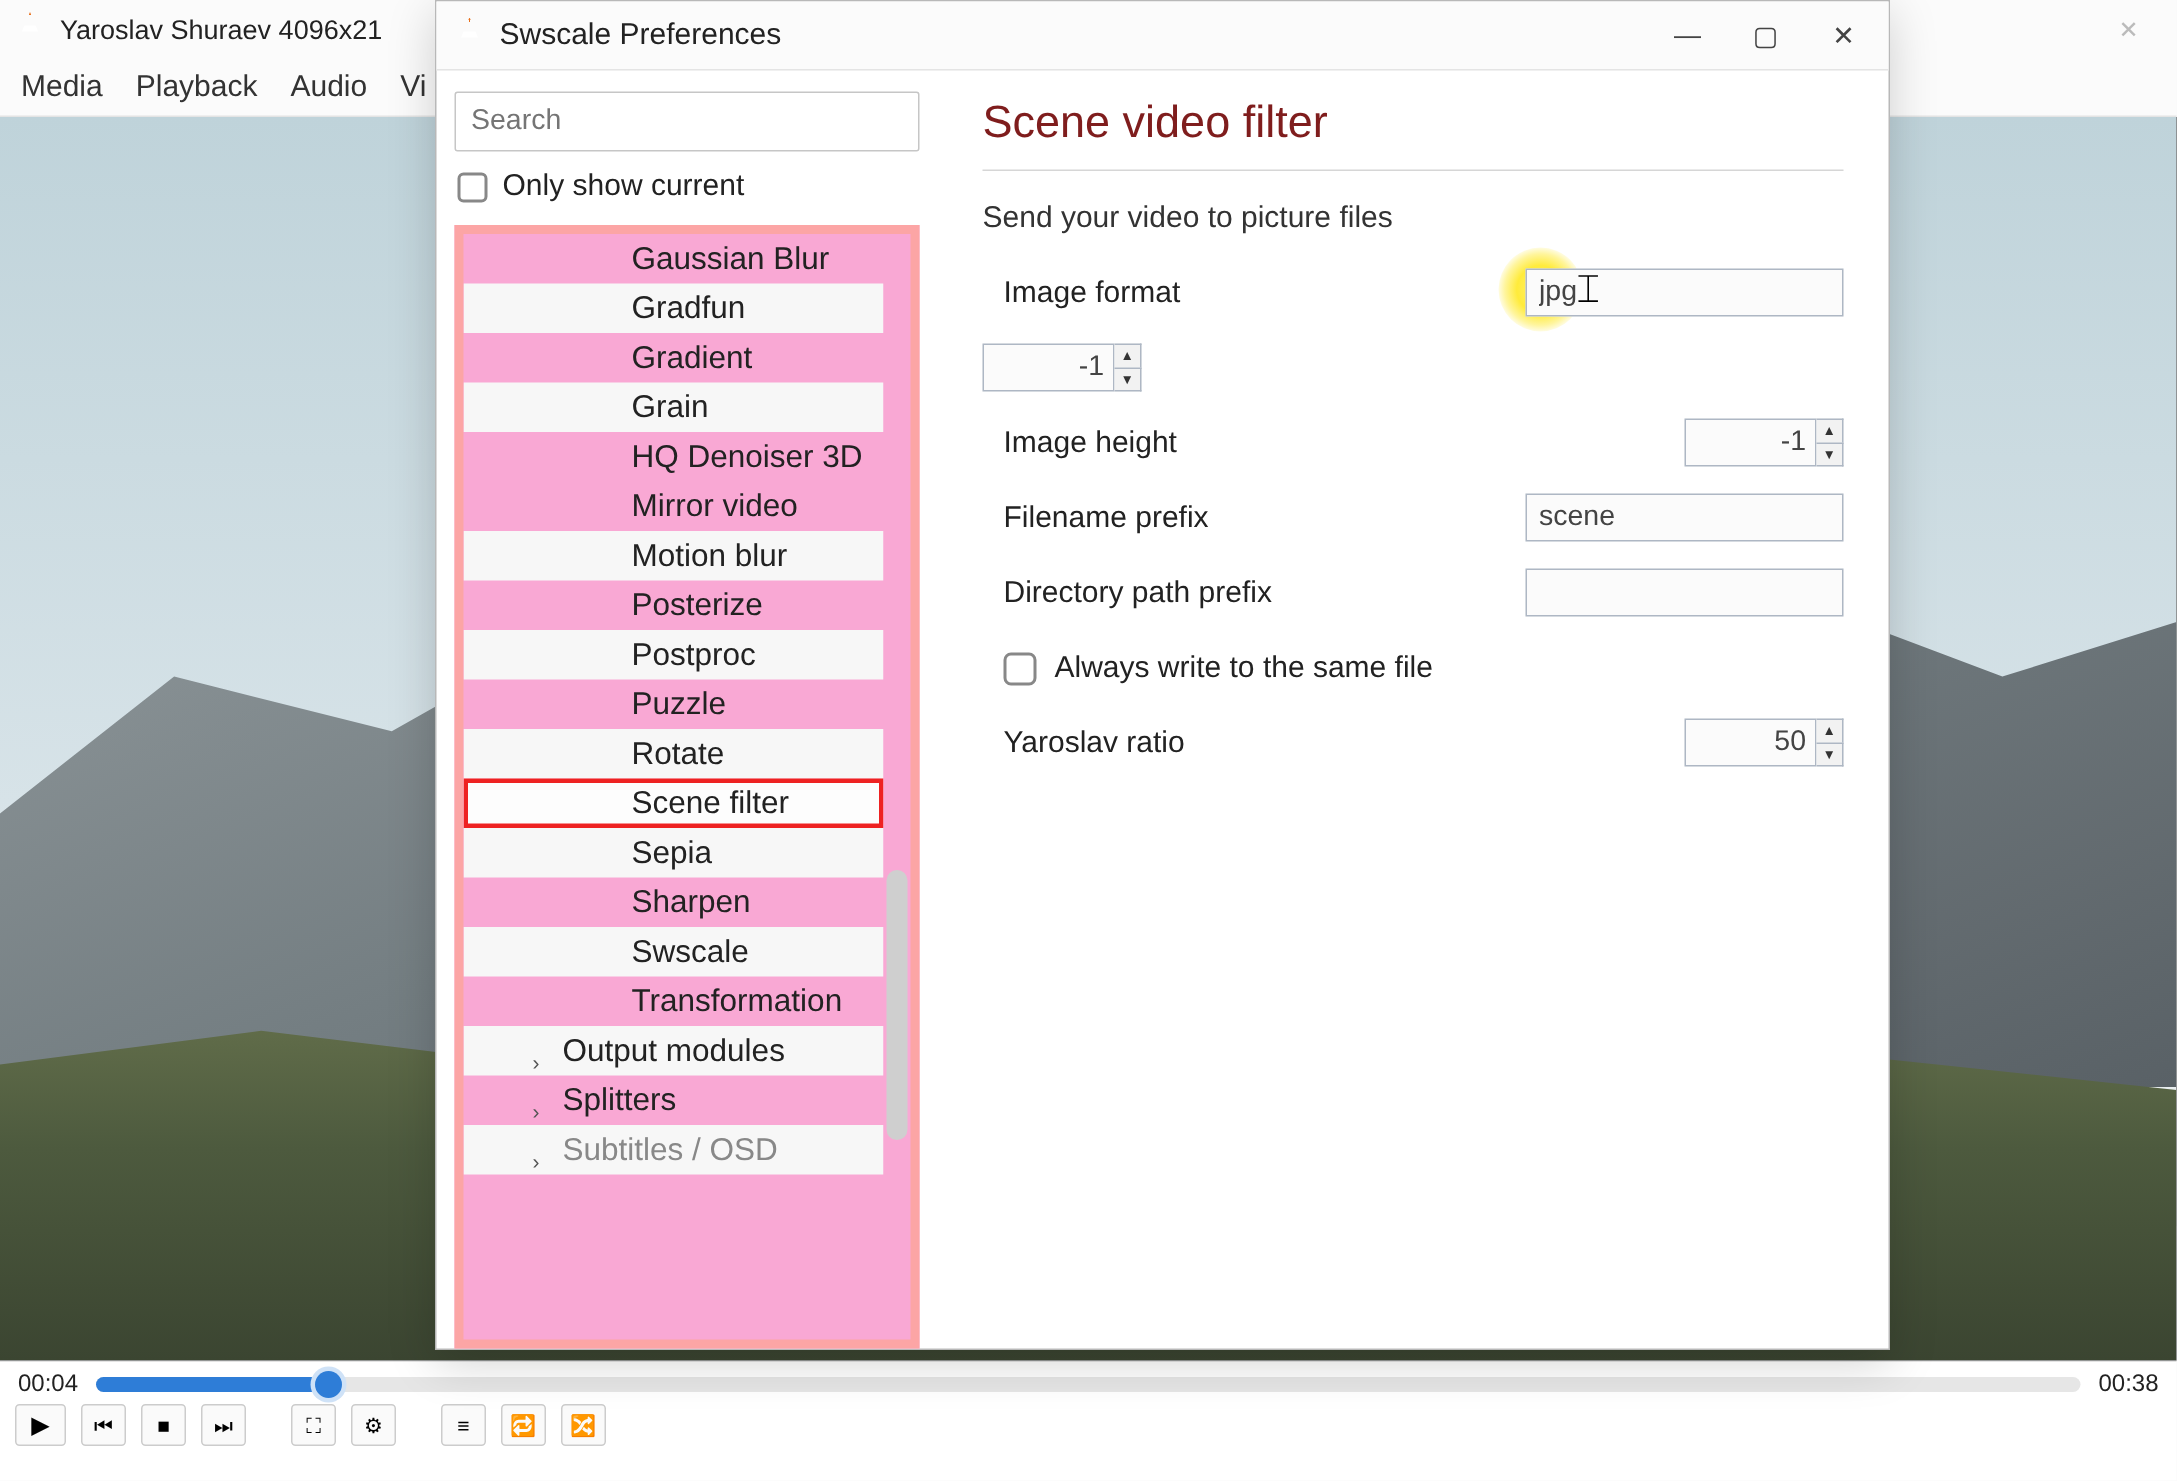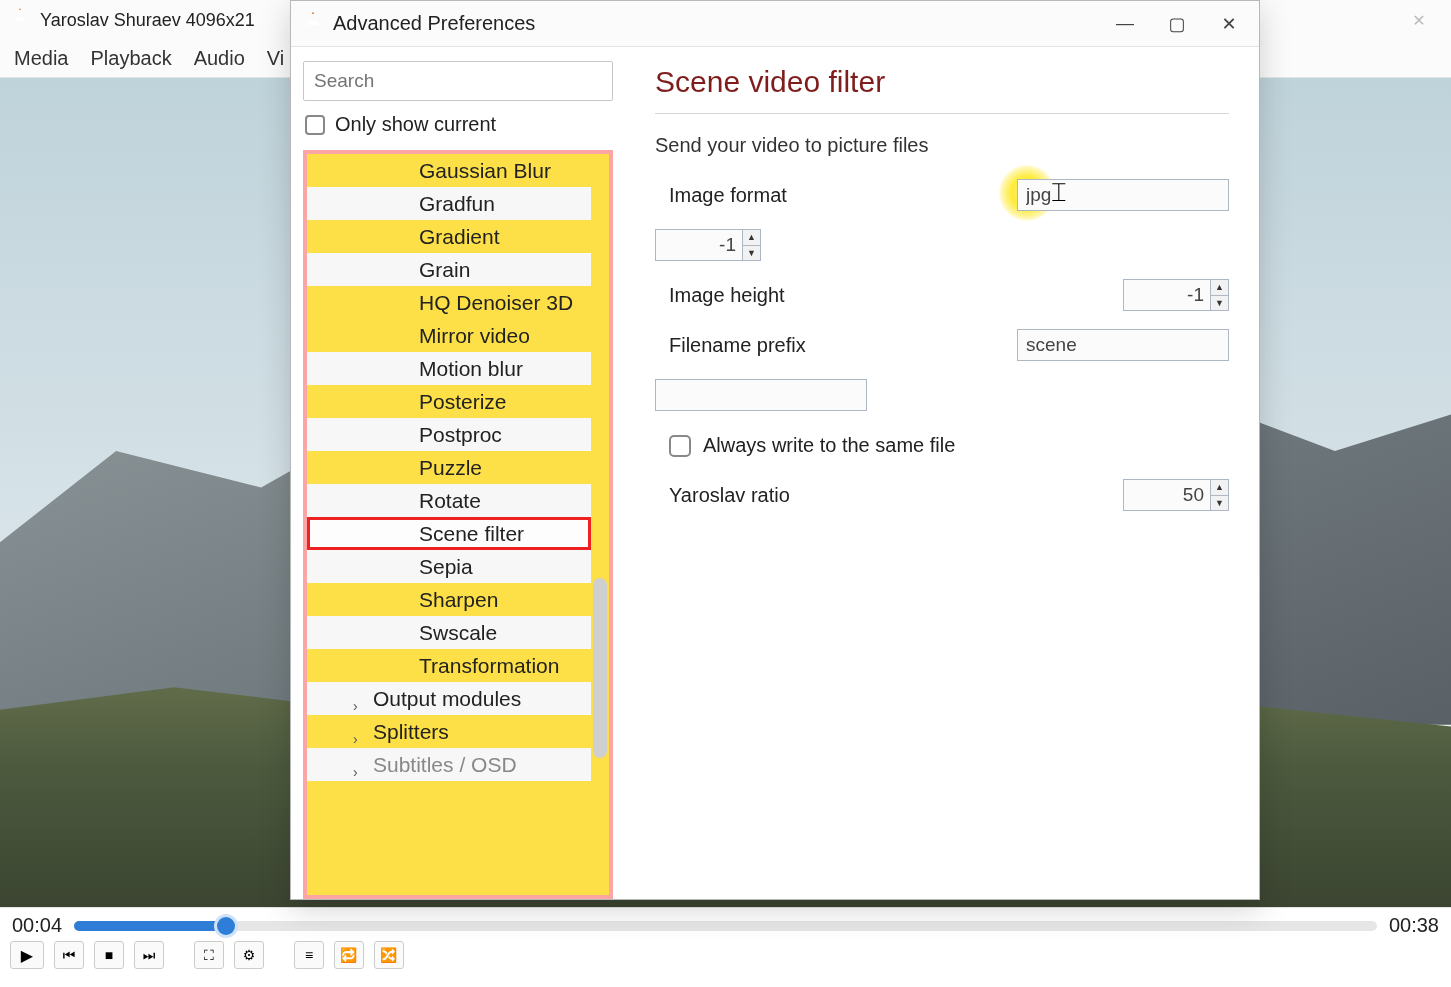--- a/index.html
+++ b/index.html
@@ -57,21 +57,21 @@
 }
 .snow { position:absolute; left:0; right:0; bottom:0; height:18%;
   background:linear-gradient(#e8ecef,#d6dde1);
   clip-path: polygon(0 40%, 16% 28%, 34% 42%, 52% 24%, 70% 40%, 88% 30%, 100% 40%, 100% 100%, 0 100%);
 }
 
 .vlc-bottom {
   height:80px; background:#fff; border-top:1px solid #e4e4e4;
   display:flex; flex-direction:column;
 }
-.seek-row { display:flex; align-items:center; gap:12px; padding:6px 12px 0 12px; font-size:20px; color:#222;}
+.seek-row { display:flex; align-items:center; gap:12px; padding:6px 12px 0 12px; font-size:16px; color:#222;}
 .seek-bar { flex:1; height:10px; background:#e6e6e6; border-radius:5px; position:relative; }
 .seek-bar::before { content:""; position:absolute; left:0; top:0; bottom:0; width:11%; background:#2e7dd7; border-radius:5px 0 0 5px;}
 .seek-bar::after  { content:""; position:absolute; left:11%; top:-4px; width:18px; height:18px; background:#2e7dd7; border-radius:50%; box-shadow:0 0 0 3px #cfe2f7;}
 .controls-row { display:flex; align-items:center; gap:10px; padding:4px 10px 6px 10px; }
 .pbtn { width:30px; height:28px; display:flex; align-items:center; justify-content:center; border:1px solid #ccc; border-radius:3px; font-size:14px; background:#fafafa;}
 .pbtn.big { width:34px; font-size:16px; }
 .pbtn.sep { border:none; background:none; width:10px; }
 
 
 .modal {
@@ -92,22 +92,22 @@
   width:334px; padding:14px 12px 0 12px; display:flex; flex-direction:column; gap:10px;
 }
 .search-input {
   width:100%; height:40px; font-size:19px; padding:4px 10px;
   border:1px solid #c6c6c6; border-radius:2px; color:#666;
 }
 .chk-row { display:flex; align-items:center; gap:10px; font-size:20px; color:#222; padding:2px 2px 4px 2px;}
 .chk-box { width:20px; height:20px; border:2px solid #888; border-radius:4px; background:#fff; }
 
 .tree-wrap {
-  flex:1; border:4px solid #fca5a5; position:relative; overflow:hidden;
-  background:#fde047;
+  flex:1; border:6px solid #fca5a5; position:relative; overflow:hidden;
+  background:#f9a8d4;
 }
 .tree-scroll { position:absolute; top:0; left:0; right:18px; bottom:0; overflow:hidden; }
 .tree-items { font-size:21px; line-height:33px; color:#222; }
 .tree-item { height:33px; display:flex; align-items:center; padding-left:112px; }
 .tree-item.alt { background:#f7f7f7; }
 .tree-item.selected {
   border:3px solid #e22; padding-left:109px; padding-right:0;
   background:#fdfdfd;
 }
 .tree-item.parent { padding-left:66px; position:relative; }
@@ -225,21 +225,21 @@
       <div class="pbtn">≡</div>
       <div class="pbtn">🔁</div>
       <div class="pbtn">🔀</div>
     </div>
   </div>
 </div>
 
 <div class="modal">
   <div class="modal-titlebar">
     <div class="cone-icon"></div>
-    <div class="modal-title">Advanced Preferences</div>
+    <div class="modal-title">Swscale Preferences</div>
     <div class="vlc-winbtns">
       <div class="vlc-winbtn">—</div>
       <div class="vlc-winbtn">▢</div>
       <div class="vlc-winbtn">✕</div>
     </div>
   </div>
 
   <div class="modal-body">
 
     <div class="modal-left">
@@ -353,20 +353,21 @@
               </div>
           </div>
         </div>
 
         <div class="form-row">
           <div class="form-label">Filename prefix</div>
           <input class="txt" value="scene" style="">
         </div>
 
         <div class="form-row">
+          <div class="form-label">Directory path prefix</div>
           <input class="txt" value="" style="">
         </div>
 
         <div class="form-row">
           <label class="form-check">
             <span class="chk-box"></span>
             <span>Always write to the same file</span>
           </label>
         </div>
 

